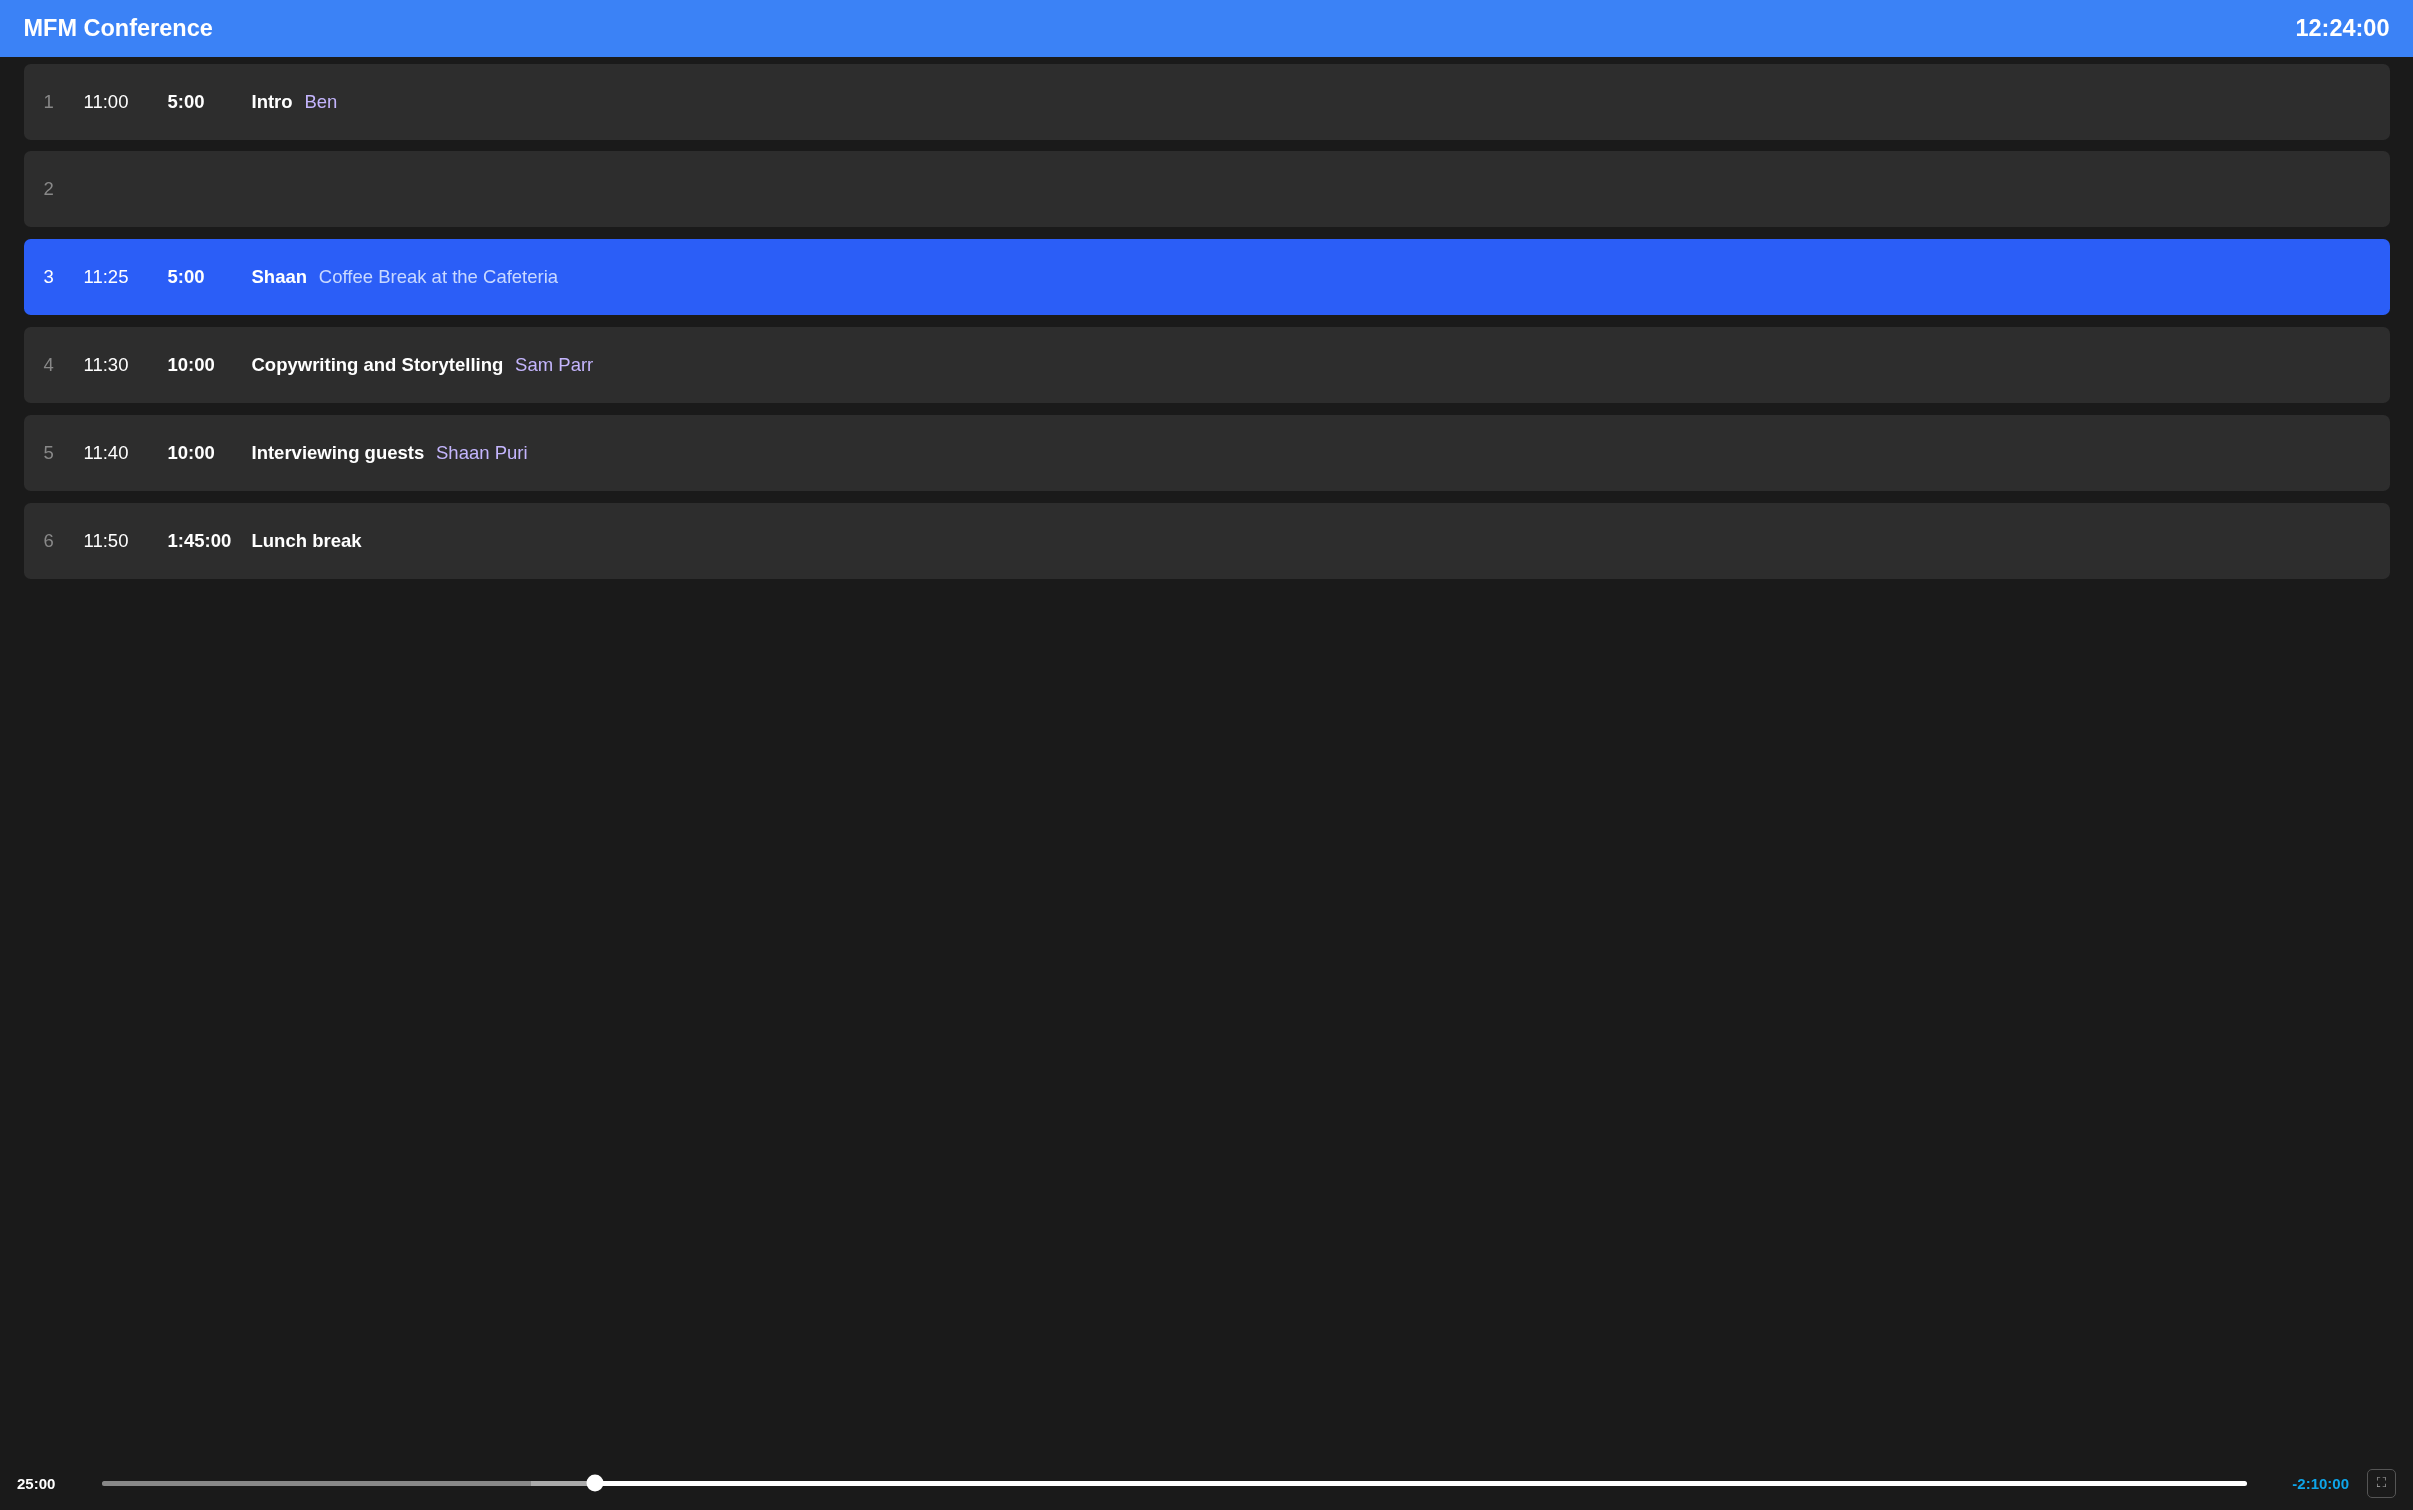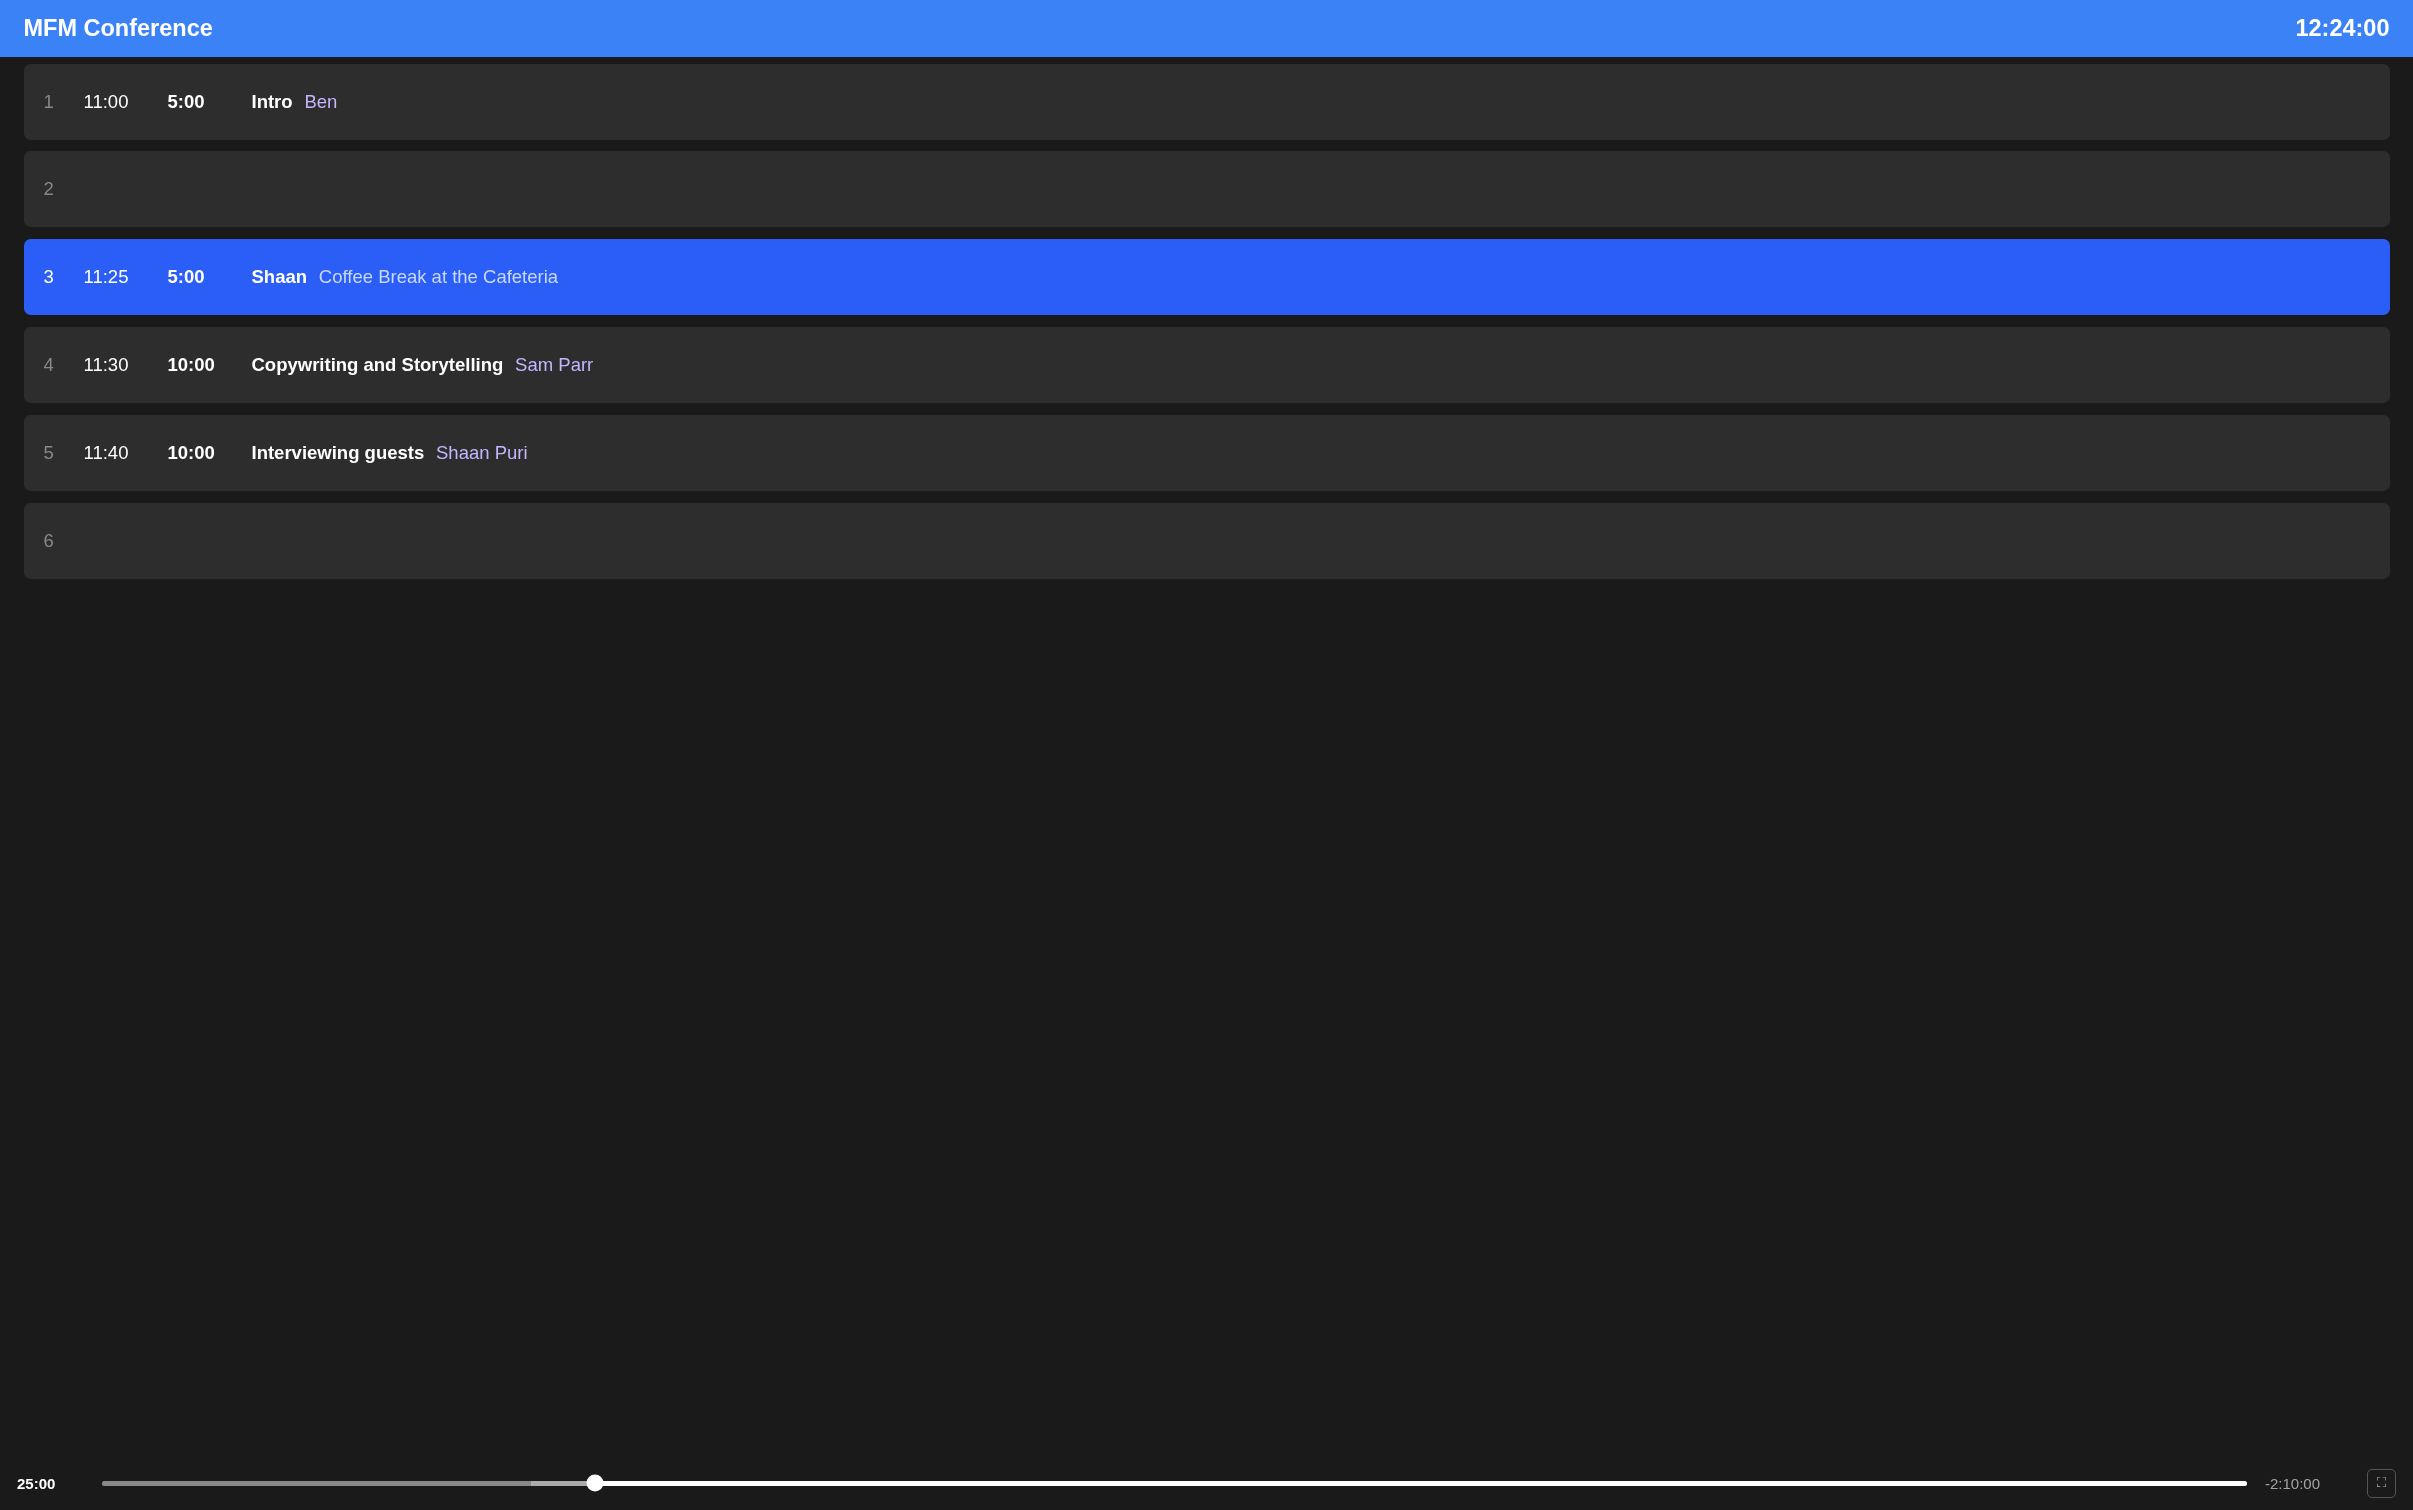--- a/index.html
+++ b/index.html
@@ -171,25 +171,25 @@
       left: calc(20% + 3% + 6.7px);
       top: 0;
       height: 100%;
       right: 0;
       background-color: #ffffff;
       border-radius: 0 2.5px 2.5px 0;
     }
 
     .time-remaining {
       font-size: 15px;
-      font-weight: 400;
-      color: #a3a3a3;
+      font-weight: 700;
+      color: #0ea5e9;
       width: 84px;
       flex-shrink: 0;
-      text-align: left;
+      text-align: right;
       font-variant-numeric: tabular-nums;
     }
 
     .expand-button {
       width: 29px;
       height: 29px;
       border: 1.7px solid #555555;
       border-radius: 5px;
       display: flex;
       align-items: center;
@@ -257,20 +257,26 @@
       <span class="row-index">5</span>
       <div class="row-content">
         <span class="row-time">11:40</span>
         <span class="row-duration">10:00</span>
         <span class="row-title">Interviewing guests</span>
         <span class="row-subtitle">Shaan Puri</span>
       </div>
     </div>
     <div class="schedule-row partial-row">
       <span class="row-index">6</span>
+      <div class="row-content">
+        <span class="row-time">11:50</span>
+        <span class="row-duration">1:45:00</span>
+        <span class="row-title">Lunch break</span>
+
+      </div>
     </div>
   </div>
 
 <div class="bottom-bar">
   <span class="time-elapsed">25:00</span>
   <div class="progress-track">
     <div class="progress-fill-left"></div>
     <div class="progress-fill-played"></div>
     <div class="progress-thumb"></div>
     <div class="progress-fill-remaining"></div>

